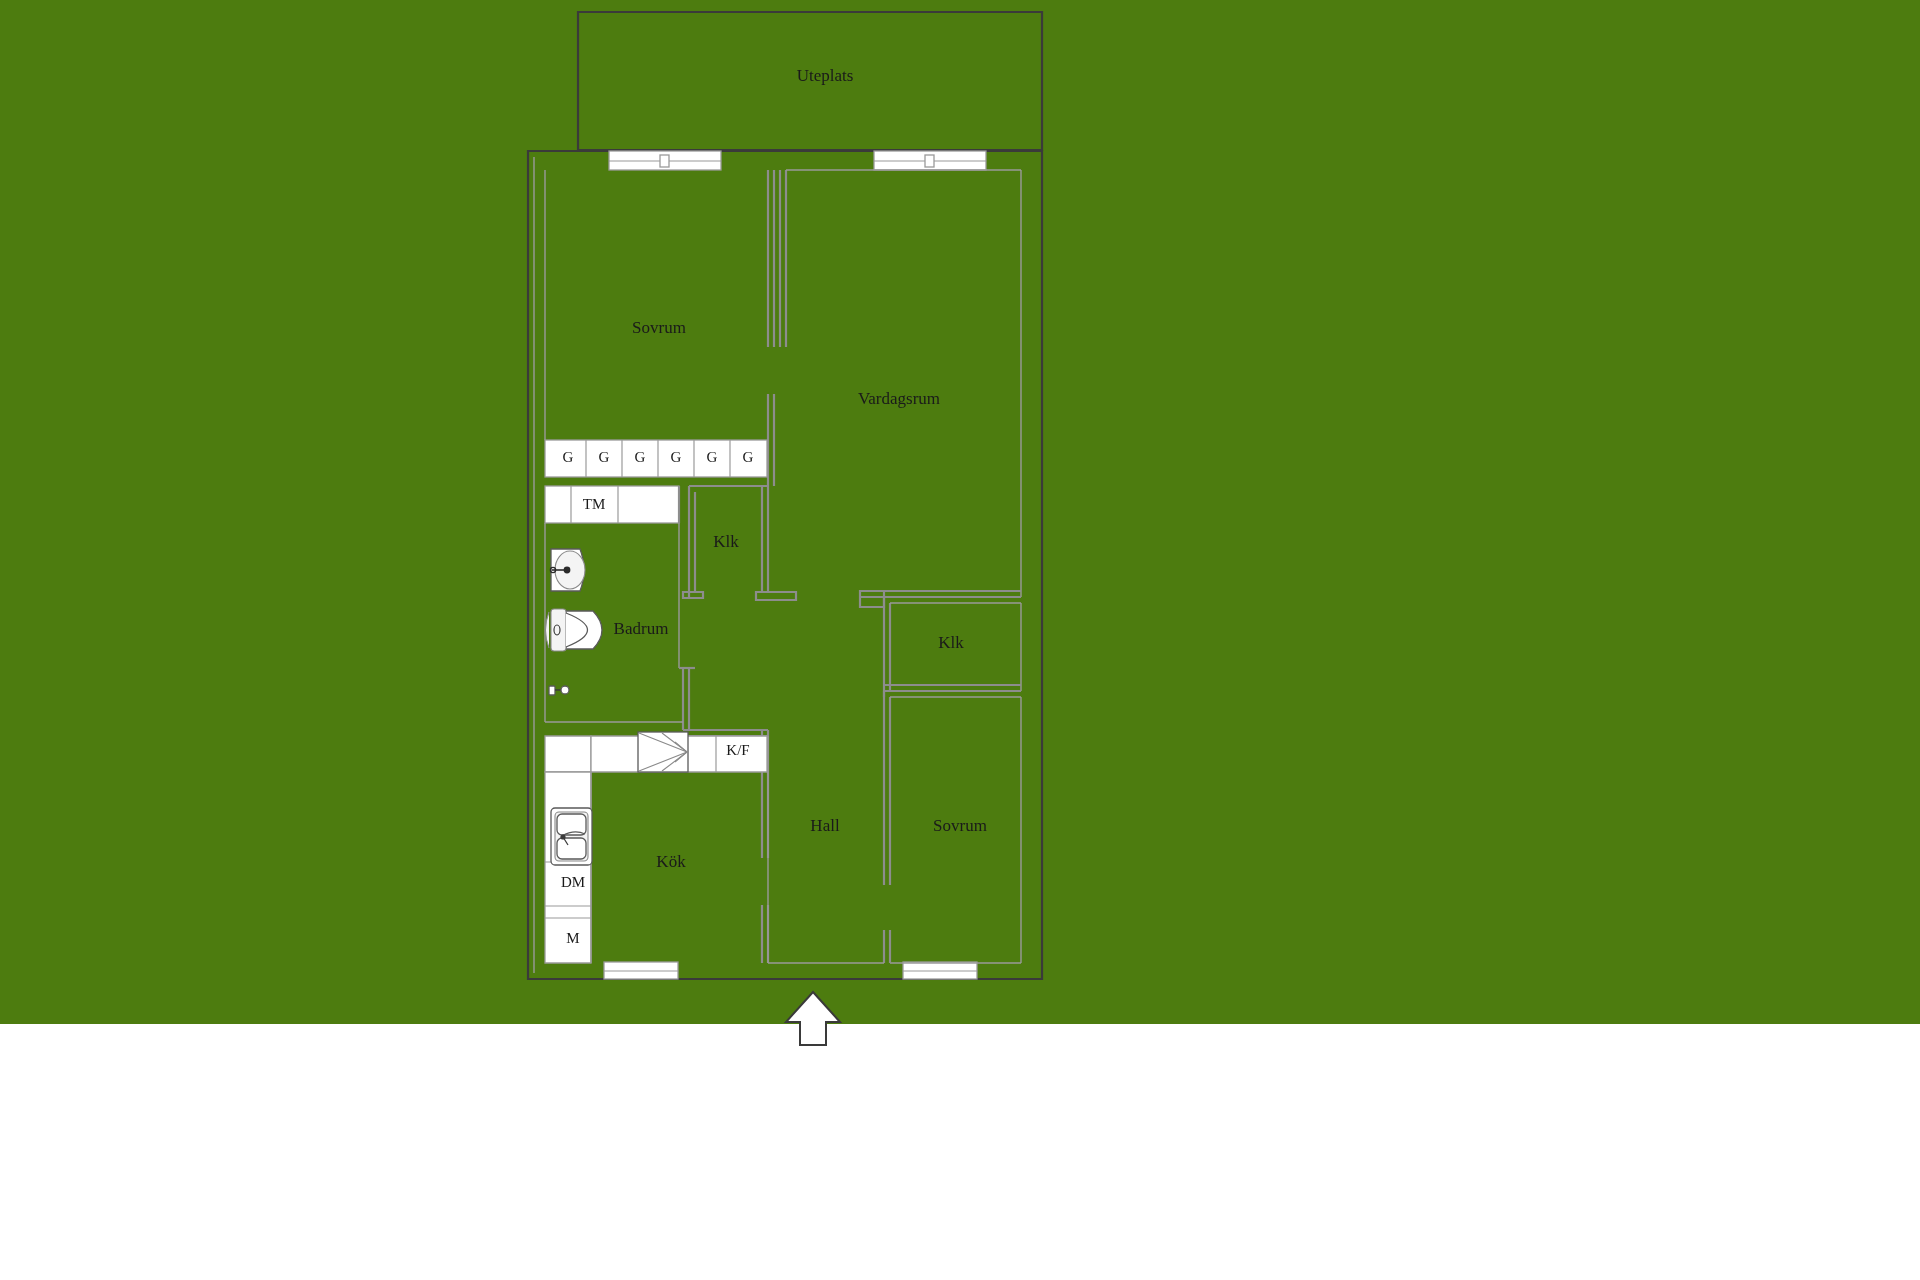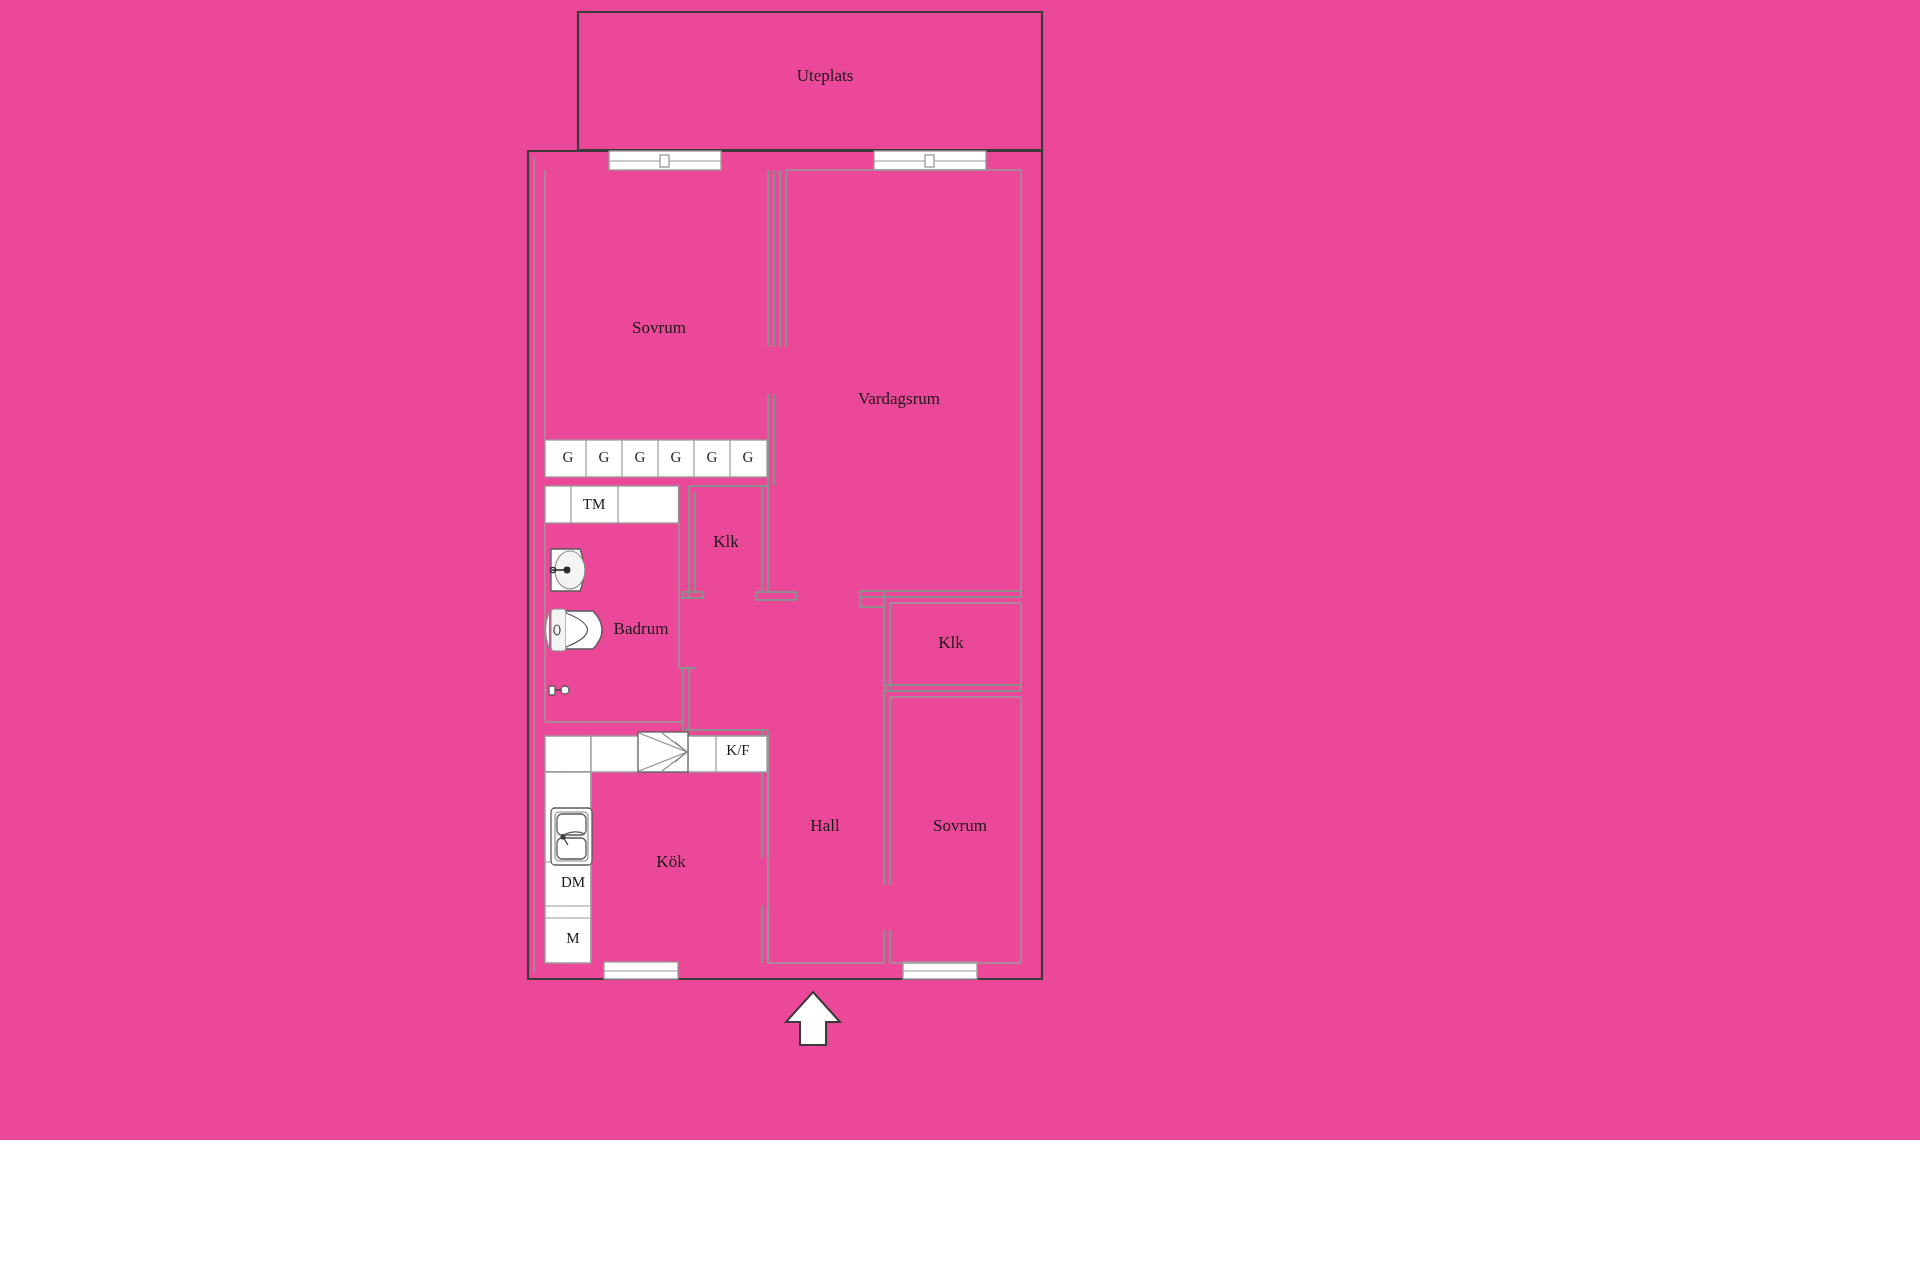--- a/index.html
+++ b/index.html
@@ -2,21 +2,21 @@
 <html><head>
 <meta charset="utf-8">
 <title>Floor Plan</title>
 <style>
   html,body{margin:0;padding:0;background:#ffffff;}
   body{
     width:1920px;height:1280px;overflow:hidden;
     font-family:"Liberation Serif", serif;
     color:#1a1a1a;
   }
-  #plan-root{position:relative;width:1920px;height:1140px;background:#ec4899;}
+  #plan-root{position:relative;width:1920px;height:1024px;background:#4d7c0f;}
   svg#floorplan{display:block;width:1920px;height:1280px;}
   .room-label{
     font-family:"Liberation Serif", serif;
     font-size:17px;
     fill:#1a1a1a;
     text-anchor:middle;
     dominant-baseline:middle;
   }
   .cell-label{
     font-family:"Liberation Serif", serif;

